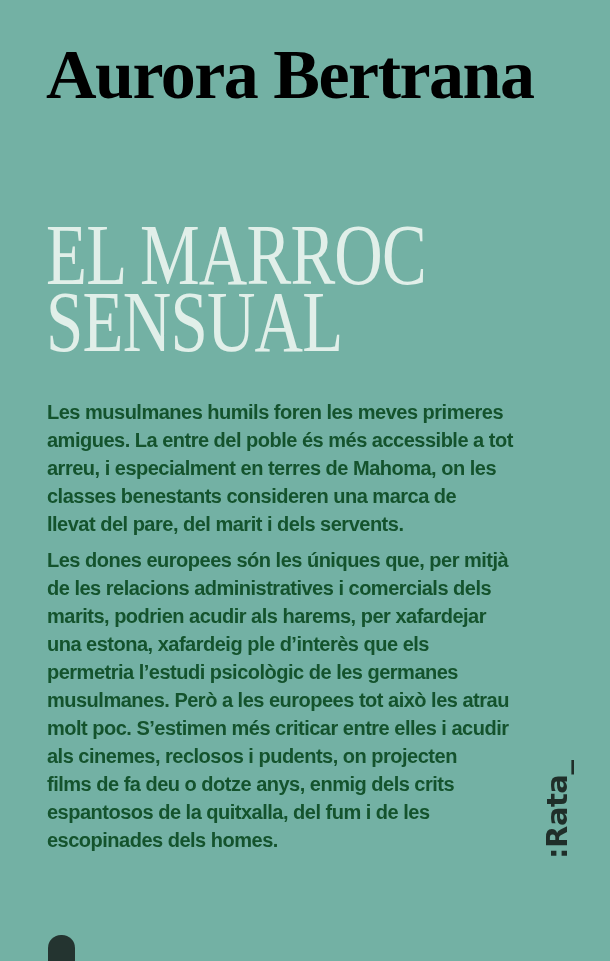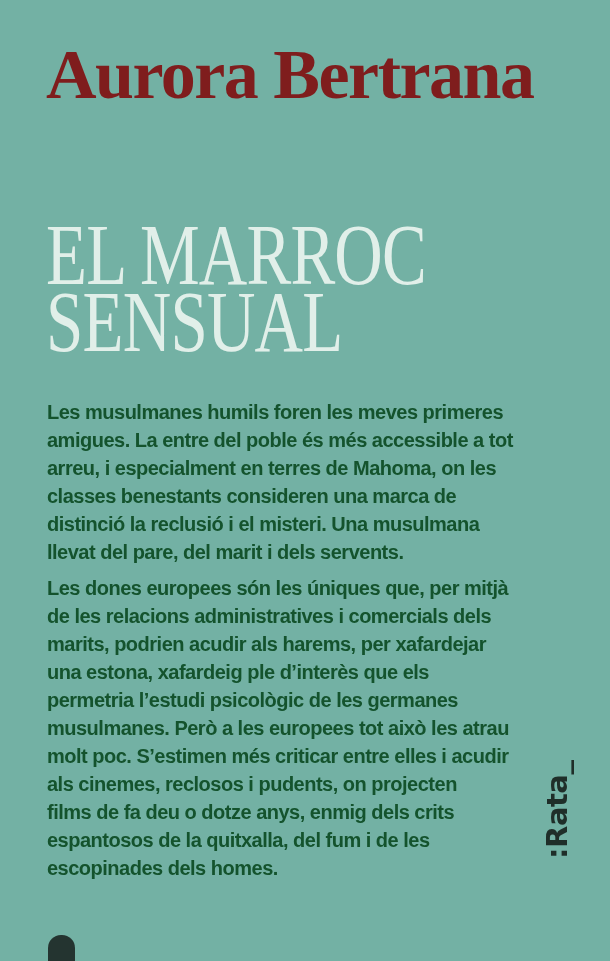--- a/index.html
+++ b/index.html
@@ -17,21 +17,21 @@
   .author {
     position: absolute;
     left: 46px;
     top: 40px;
     margin: 0;
     font-family: "Liberation Serif", serif;
     font-weight: 700;
     font-size: 70px;
     line-height: 70px;
     letter-spacing: -1.5px;
-    color: #7f1d1d;
+    color: #000000;
     white-space: nowrap;
   }
   .title {
     position: absolute;
     left: 46px;
     top: 222px;
     margin: 0;
     font-family: "Liberation Serif", serif;
     font-weight: 400;
     font-size: 86px;
@@ -102,21 +102,20 @@
     <span class="title-line">EL MARROC</span>
     <span class="title-line">SENSUAL</span>
   </h2>
 
   <div class="excerpt">
     <p>
       <span class="body-line">Les musulmanes humils foren les meves primeres</span>
       <span class="body-line">amigues. La entre del poble és més accessible a tot</span>
       <span class="body-line">arreu, i especialment en terres de Mahoma, on les</span>
       <span class="body-line">classes benestants consideren una marca de</span>
-      <span class="body-line">distinció la reclusió i el misteri. Una musulmana</span>
       <span class="body-line">llevat del pare, del marit i dels servents.</span>
     </p>
     <p>
       <span class="body-line">Les dones europees són les úniques que, per mitjà</span>
       <span class="body-line">de les relacions administratives i comercials dels</span>
       <span class="body-line">marits, podrien acudir als harems, per xafardejar</span>
       <span class="body-line">una estona, xafardeig ple d’interès que els</span>
       <span class="body-line">permetria l’estudi psicològic de les germanes</span>
       <span class="body-line">musulmanes. Però a les europees tot això les atrau</span>
       <span class="body-line">molt poc. S’estimen més criticar entre elles i acudir</span>

